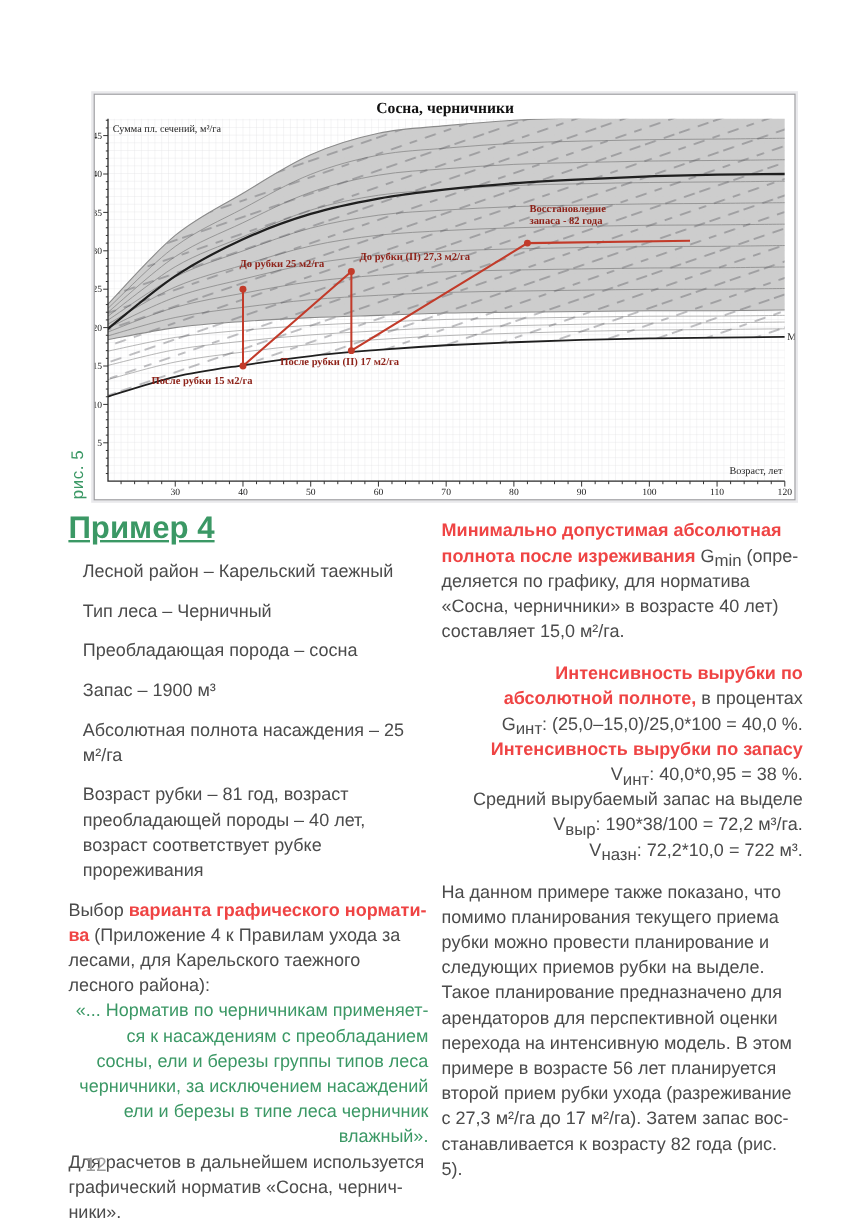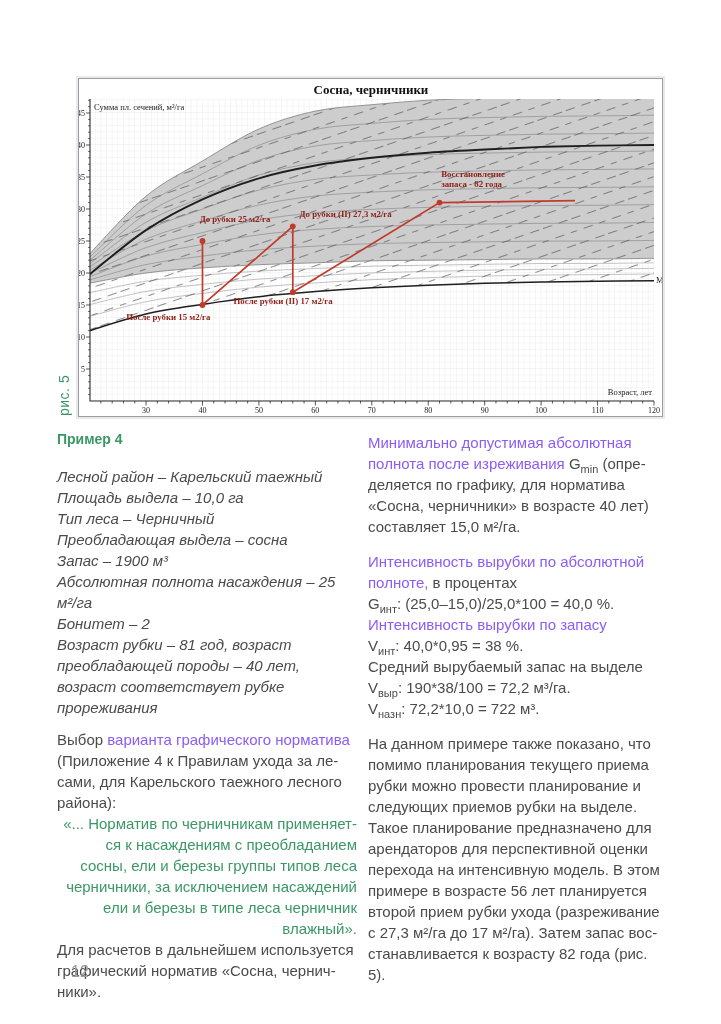--- a/index.html
+++ b/index.html
@@ -21,30 +21,30 @@
     position:absolute;left:56px;top:416px;
     transform:rotate(-90deg);transform-origin:left top;
     color:var(--green,#3b9865);font-size:14px;letter-spacing:.5px;white-space:nowrap;
   }
 
   
   .col{position:absolute;font-size:15px;line-height:21px;text-align:left;}
   .col-left{left:57px;top:426px;width:300px;}
   .col-right{left:368px;top:432px;width:301px;}
   .example-heading{
-    color:var(--green,#3b9865);font-size:14px;font-weight:bold;
-    margin:0 0 14px 0;line-height:26px;
-  }
-  .facts div{margin:0;font-style:italic;}
+    color:var(--green,#3b9865);font-size:26px;font-weight:bold;
+    margin:0 0 14px 0;line-height:26px;text-decoration:underline;
+  }
+  .facts div{margin:12px;}
   p{margin:0;}
   .para{margin-top:11px;}
-  strong,b{color:#8b5cf6;font-weight:normal;}
+  strong,b{color:#ef4444;font-weight:bold;}
   .quote{color:var(--green,#3b9865);text-align:right;}
-  sub{font-size:11px;line-height:0;}
-  .formulas{margin-top:14px;}
+  sub{font-size:14px;line-height:0;}
+  .formulas{margin-top:14px;text-align:right;}
   .final-para{margin-top:14px;}
   .page-number{
     position:absolute;left:71px;top:963px;
     font-size:16px;color:var(--pagenum,#9c9c9c);
   }
 </style>
 </head>
 <body>
 <div class="page">
 
@@ -222,26 +222,24 @@
           <text x="154.522" y="225.36">После рубки (II) 17 м2/га</text>
         </g>
       </svg>
     </div>
   <div class="fig-label">рис. 5</div>
 
   <div class="col col-left">
     <h2 class="example-heading">Пример 4</h2>
     <div class="facts">
       <div>Лесной район – Карельский таежный</div>
-      <div>Площадь выдела – 10,0 га</div>
       <div>Тип леса – Черничный</div>
-      <div>Преобладающая выдела – сосна</div>
+      <div>Преобладающая порода – сосна</div>
       <div>Запас – 1900 м³</div>
       <div>Абсолютная полнота насаждения – 25 м²/га</div>
-      <div>Бонитет – 2</div>
       <div>Возраст рубки – 81 год, возраст преобла­дающей породы – 40 лет, возраст соот­ветствует рубке прореживания</div>
     </div>
     <p class="para"><span>Выбор </span><strong>варианта графического нормати­ва</strong><span> (Приложение 4 к Правилам ухода за ле­сами, для Карельского таежного лесного района):</span></p>
     <p class="quote">«... Норматив по черничникам применяет­ся к насаждениям с преобладанием сосны, ели и березы группы типов леса чернич­ники, за исключением насаждений ели и березы в типе леса черничник влажный».</p>
     <p>Для расчетов в дальнейшем используется графический норматив «Сосна, чернич­ники».</p>
   </div>
 
   <div class="col col-right">
     <p><strong>Минимально допустимая абсолютная полнота после изреживания</strong><span> G</span><sub>min</sub><span> (опре­деляется по графику, для норматива «Сосна, черничники» в возрасте 40 лет) составляет 15,0 м²/га.</span></p>
 

